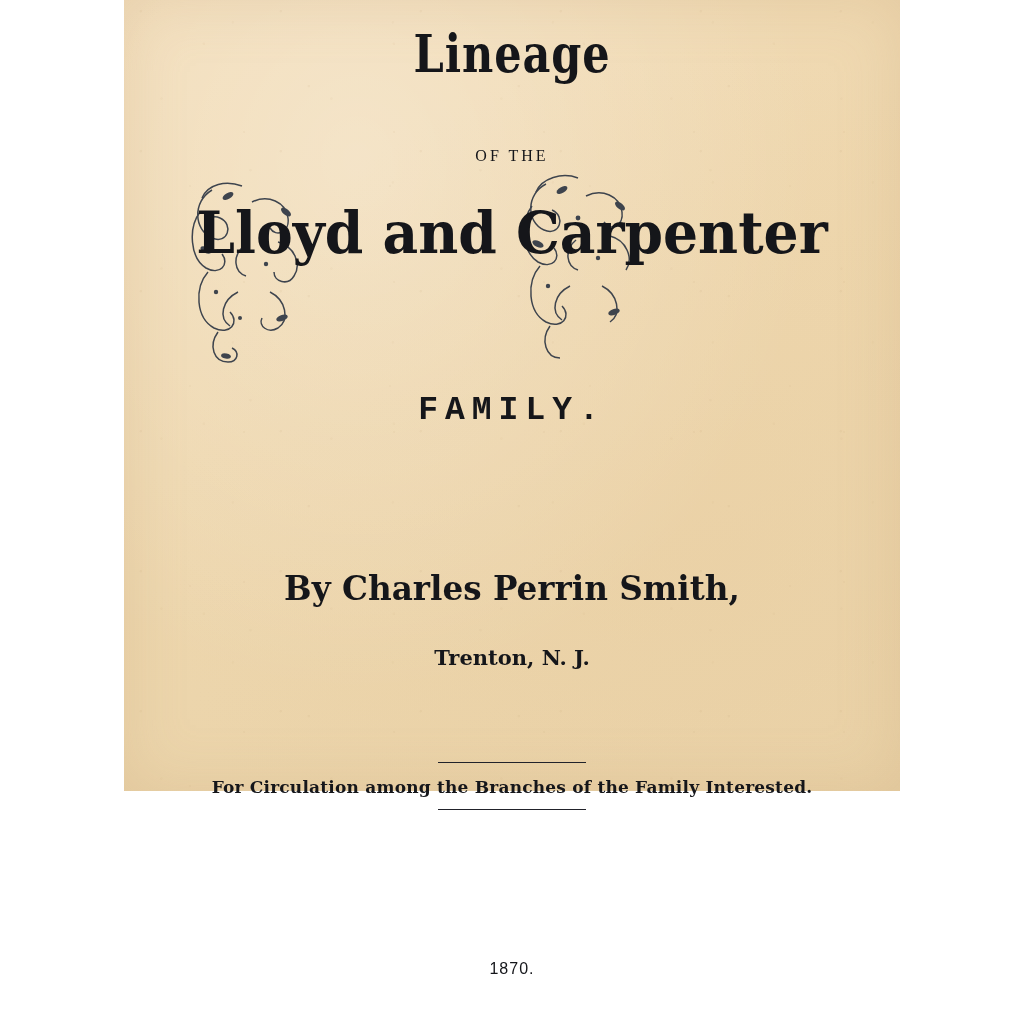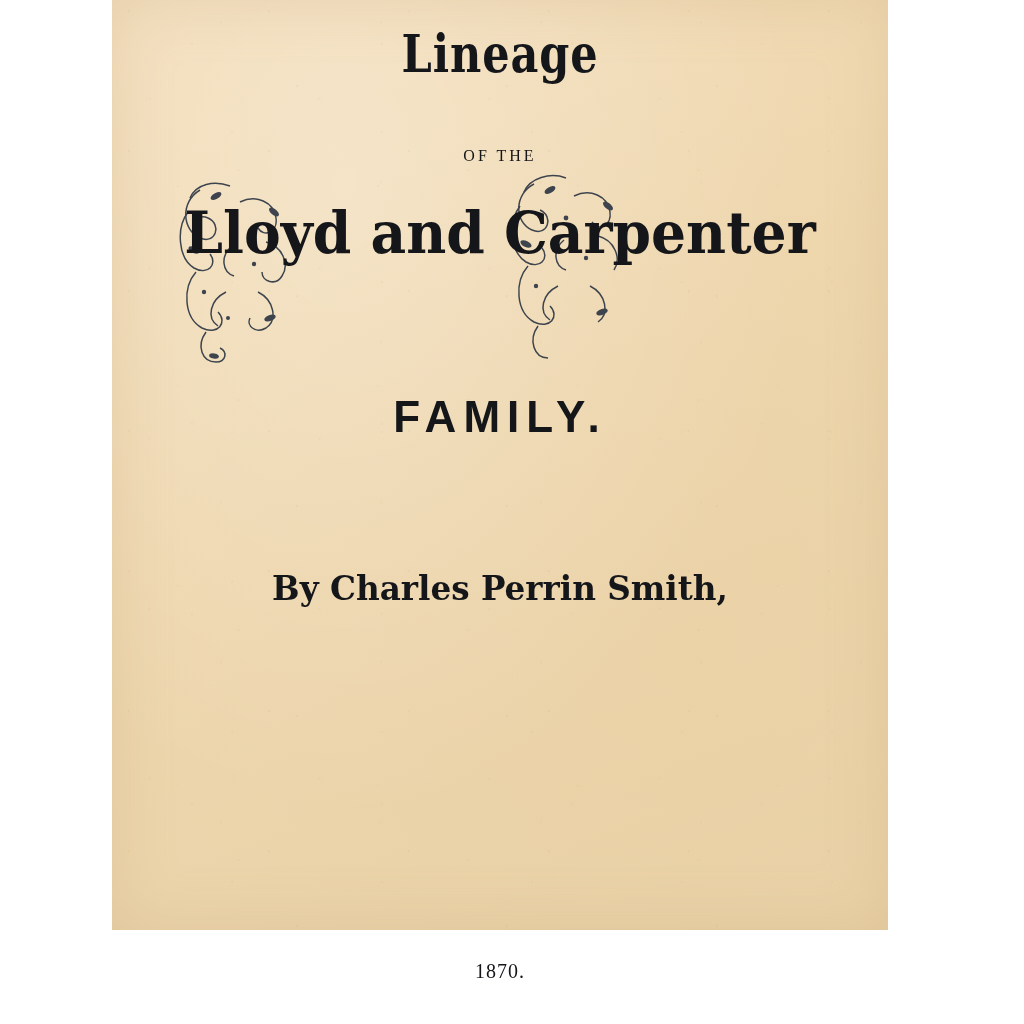--- a/index.html
+++ b/index.html
@@ -8,24 +8,24 @@
     background: #ffffff;
   }
   body {
     width: 1024px;
     height: 1024px;
     overflow: hidden;
     font-family: "Liberation Serif", serif;
   }
   .page {
     position: absolute;
-    left: 112px;
+    left: 124px;
     top: 0;
     width: 776px;
-    height: 930px;
+    height: 791px;
     background:
       radial-gradient(ellipse at 30% 20%, rgba(255,255,255,0.28), rgba(255,255,255,0) 60%),
       radial-gradient(ellipse at 75% 70%, rgba(233,204,158,0.35), rgba(255,255,255,0) 65%),
       linear-gradient(160deg, #f2dcb7 0%, #eed7ae 45%, #e9d2a8 100%);
     box-shadow: inset 0 0 60px rgba(196,160,110,0.25);
   }
   .grain {
     position: absolute;
     inset: 0;
     pointer-events: none;
@@ -91,23 +91,23 @@
     height: 200px;
     opacity: 0.9;
   }
   .orn.left { left: 58px; top: -8px; }
   .orn.right { left: 388px; top: -12px; }
 
   .family {
     position: absolute;
     left: 0; right: 0;
     top: 392px;
-    font-family: Liberation Sans, sans-serif;
-    font-weight: 700;
-    font-size: 44px;
+    font-family: Liberation Mono, monospace;
+    font-weight: 700;
+    font-size: 33px;
     letter-spacing: 7px;
   }
   .compiled {
     position: absolute;
     left: 0; right: 0;
     top: 505px;
     font-family: "Liberation Serif", serif;
     font-style: italic;
     font-size: 15px;
     letter-spacing: 0.4px;
@@ -145,22 +145,22 @@
     font-family: "DejaVu Serif", serif;
     font-weight: 700;
     font-size: 17px;
     margin: 14px 0 12px 0;
     letter-spacing: 0.2px;
   }
   .year {
     position: absolute;
     left: 0; right: 0;
     top: 960px;
-    font-family: Liberation Serif, serif;
-    font-size: 20px;
+    font-family: Liberation Sans, sans-serif;
+    font-size: 16px;
     letter-spacing: 1px;
   }
   .blackletter {
     font-family: "DejaVu Serif", serif;
   }
 </style>
 </head>
 <body>
 
 <div class="page">
@@ -223,16 +223,22 @@
     </svg>
 
     <div class="bigname-row ink center blackletter">Lloyd and Carpenter</div>
   </div>
 
   <div class="family ink center">FAMILY.</div>
 
 
   <div class="author ink center blackletter">By Charles Perrin Smith,</div>
 
-
+  <div class="city ink center blackletter">Trenton, N. J.</div>
+
+  <div class="notice-block">
+    <div class="rule"></div>
+    <div class="notice ink center">For Circulation among the Branches of the Family Interested.</div>
+    <div class="rule"></div>
+  </div>
 
   <div class="year ink center">1870.</div>
 </div>
 
 </body></html>

